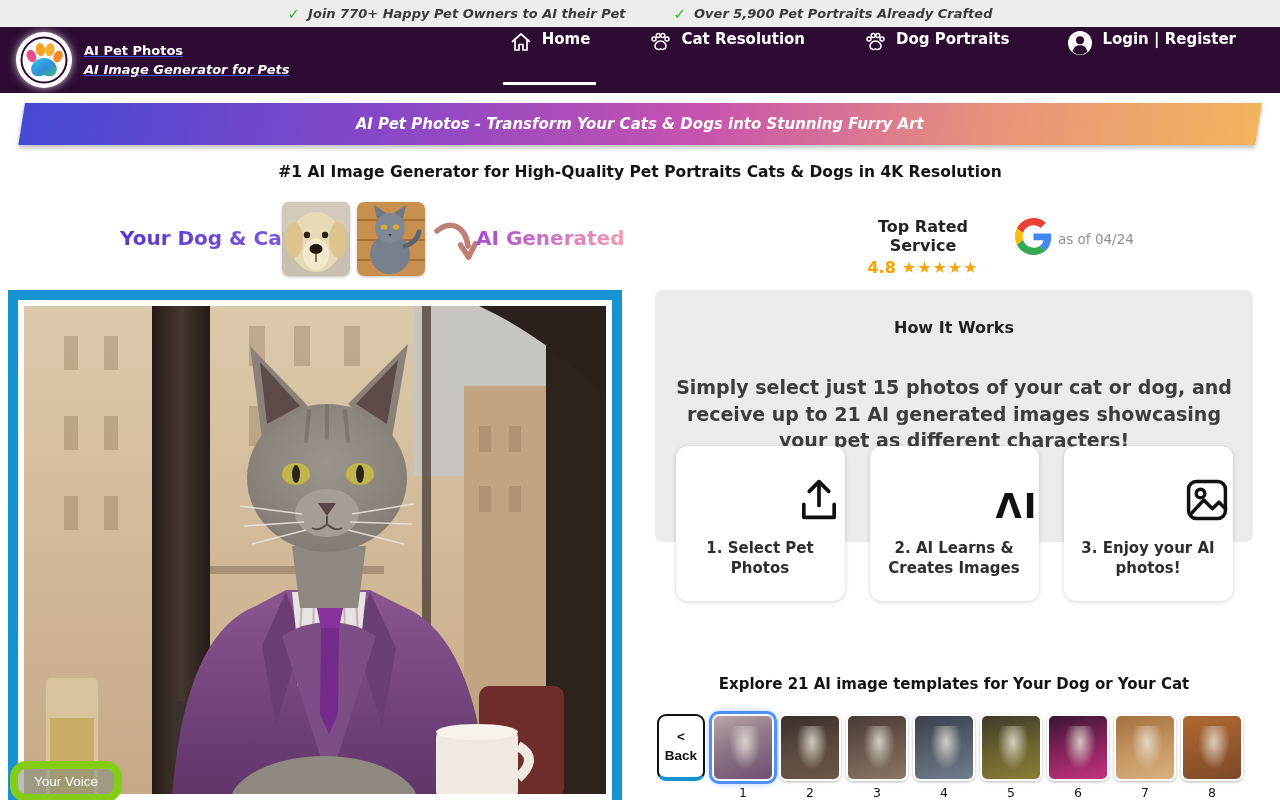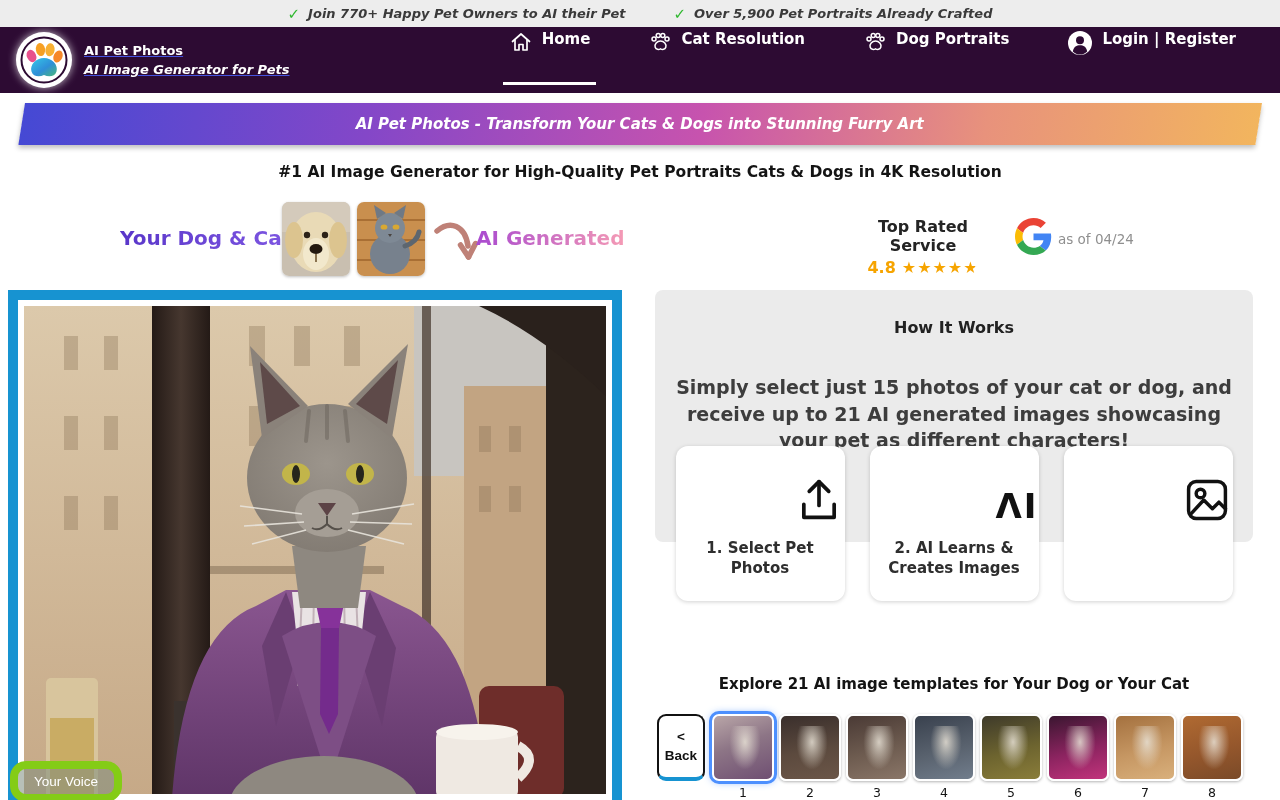--- a/index.html
+++ b/index.html
@@ -377,20 +377,21 @@
         <div class="card-label">2. AI Learns &amp; Creates Images</div>
       </div>
       <div class="card">
         <div class="card-icon">
           <svg width="52" height="52" viewBox="0 0 48 48" fill="none" stroke="#111" stroke-width="3.2" stroke-linecap="round" stroke-linejoin="round">
             <rect x="7" y="7" width="34" height="34" rx="7"></rect>
             <circle cx="18" cy="18" r="4"></circle>
             <path d="M9 37 L21 24 L29 32 L35 26 L41 32"></path>
           </svg>
         </div>
+        <div class="card-label">3. Enjoy your AI photos!</div>
       </div>
     </div>
   </div>
 
   <div class="explore-title">Explore 21 AI image templates for Your Dog or Your Cat</div>
   <div class="thumb-row">
     <button class="back-btn">
       <span>&lt;</span>
       <span>Back</span>
     </button>

